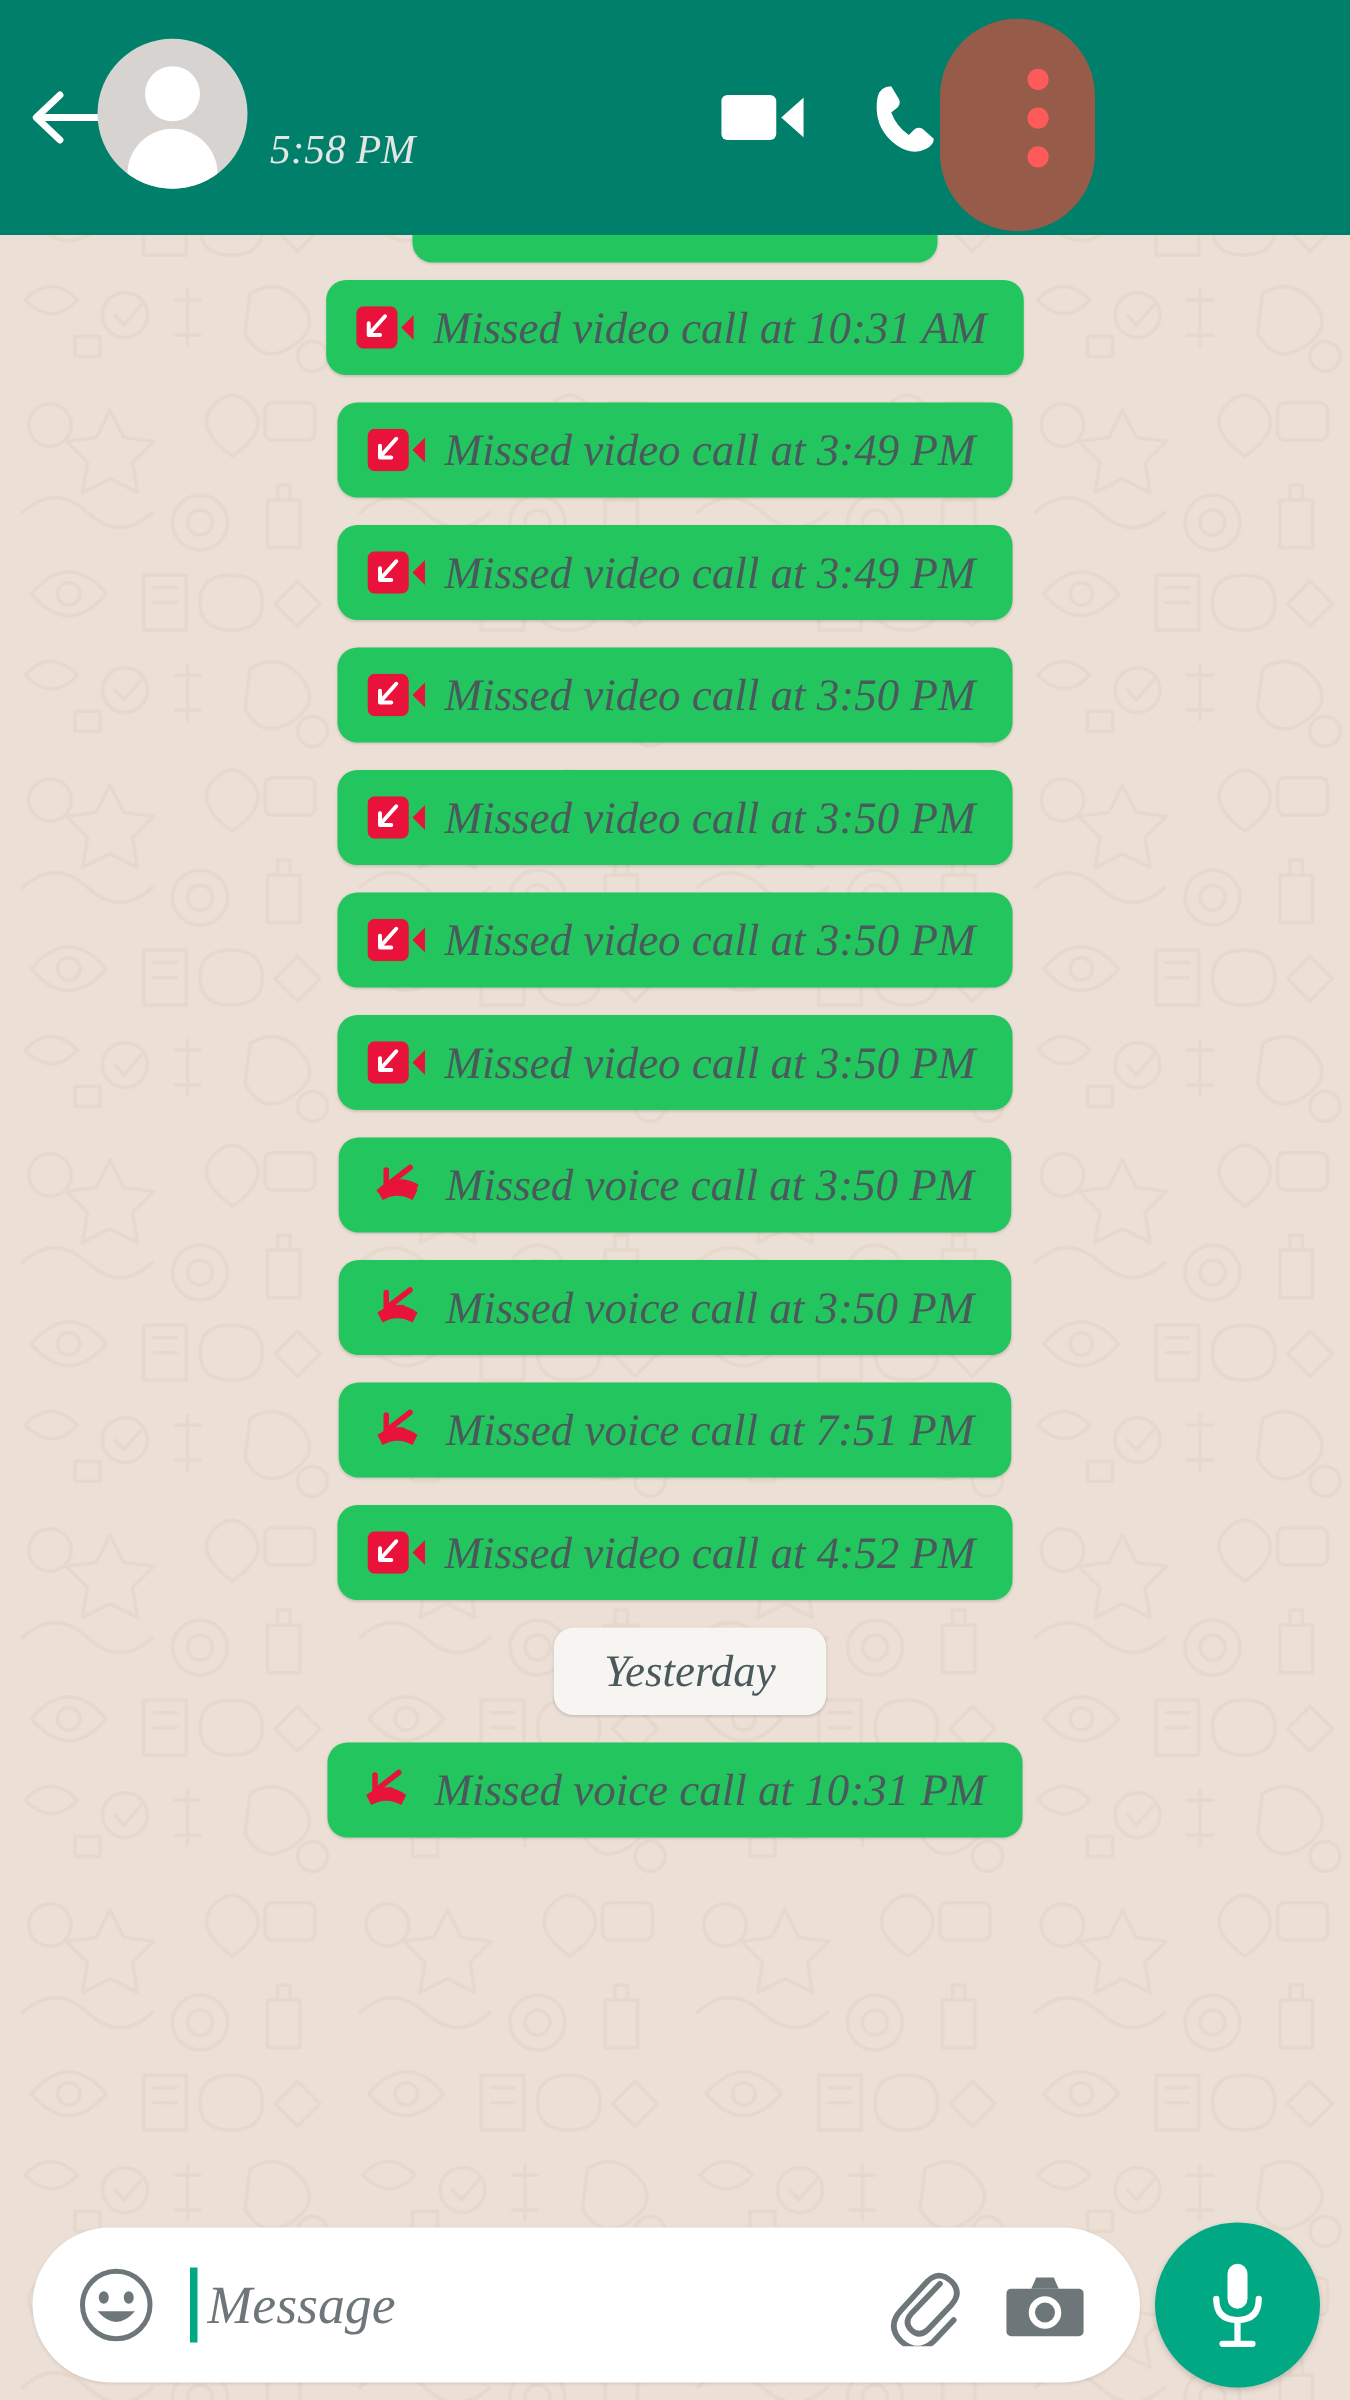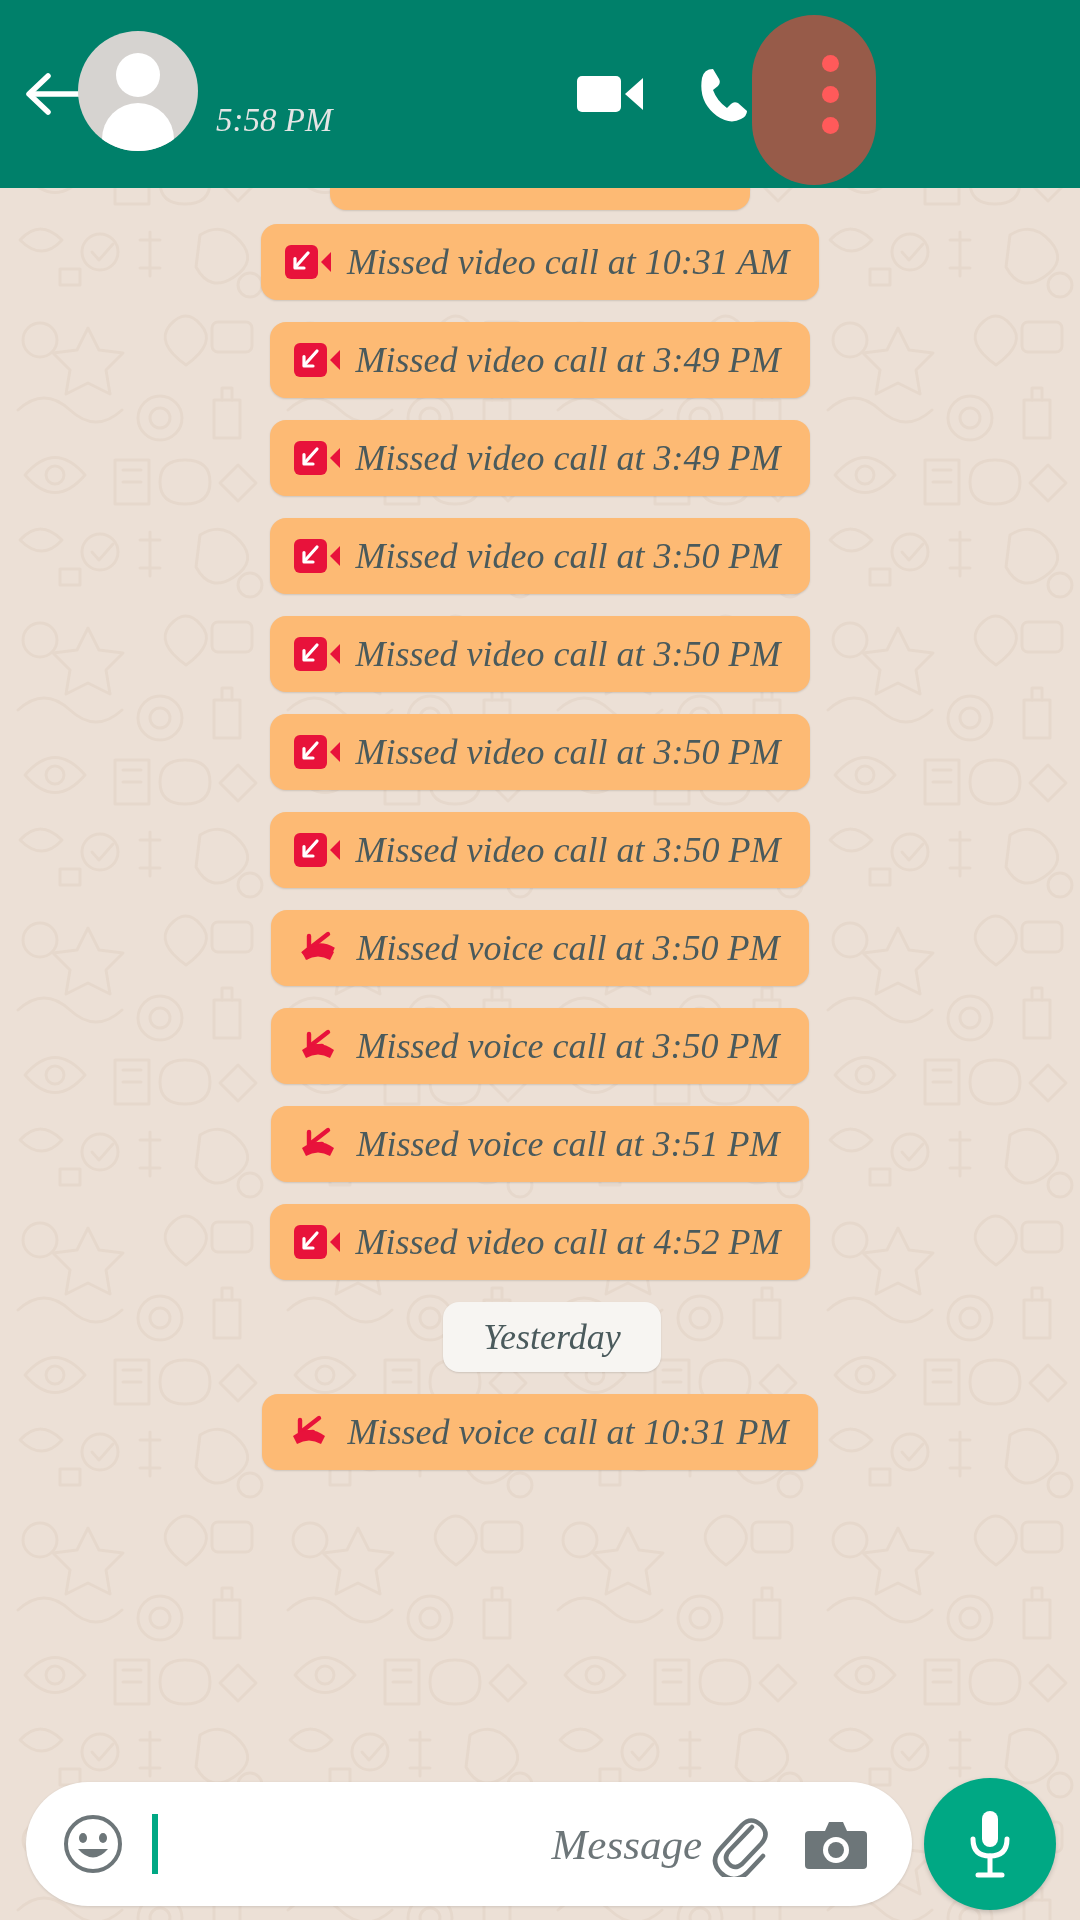--- a/index.html
+++ b/index.html
@@ -114,21 +114,21 @@
     width: 1080px;
     height: 1582px;
     overflow: hidden;
     z-index: 10;
   }
   .msg-row {
     display: flex; justify-content: center;
     margin-bottom: 22px;
   }
   .bubble {
-    background: #fdba74;
+    background: #22c55e;
     border-radius: 16px;
     padding: 17px 30px 17px 24px;
     display: flex; align-items: center;
     gap: 16px;
     box-shadow: 0 1px 2px rgba(0,0,0,.13);
     max-width: 860px;
   }
   .bubble .label {
     font-size: 36px;
     font-style: italic;
@@ -186,21 +186,21 @@
   }
   #emoji-btn {
     margin-left: 36px;
     width: 62px; height: 62px;
     flex: 0 0 auto;
     display: flex; align-items: center; justify-content: center;
   }
   #msg-input-wrap {
     flex: 1 1 auto;
     display: flex; align-items: center;
-    margin-left: 28px; min-width: 0; justify-content: space-between;
+    margin-left: 28px; min-width: 0;
   }
   #caret {
     width: 6px; height: 60px;
     background: #00a884;
     flex: 0 0 auto;
   }
   #msg-placeholder {
     font-size: 43px; font-style: italic;
     color: #6d7679;
     margin-left: 8px;
@@ -420,21 +420,21 @@
     <div class="bubble">
       <span class="icon-slot">
         <svg width="44" height="40" viewBox="0 0 44 40">
           <g stroke="#e8123b" stroke-width="4.4" fill="none" stroke-linecap="round" stroke-linejoin="round">
             <path d="M32 6 L14 20"></path>
               <path d="M13 8 L13 21 L26 20"></path>
           </g>
           <path d="M6 24 q16 -12 32 0 l-4 8 q-12 -7 -24 0z" fill="#e8123b"></path>
         </svg>
       </span>
-      <span class="label">Missed voice call at 3:51 PM</span>
+      <span class="label">Missed voice call at 7:51 PM</span>
     </div>
   </div>
 
   <div class="msg-row">
     <div class="bubble">
       <span class="icon-slot">
         <svg width="46" height="34" viewBox="0 0 46 34">
           <rect x="0" y="0" width="33" height="34" rx="6" fill="#e8123b"></rect>
           <path d="M36 17 L46 7 L46 27 Z" fill="#e8123b"></path>
           <g stroke="#fff" stroke-width="3.2" fill="none" stroke-linecap="round" stroke-linejoin="round">

